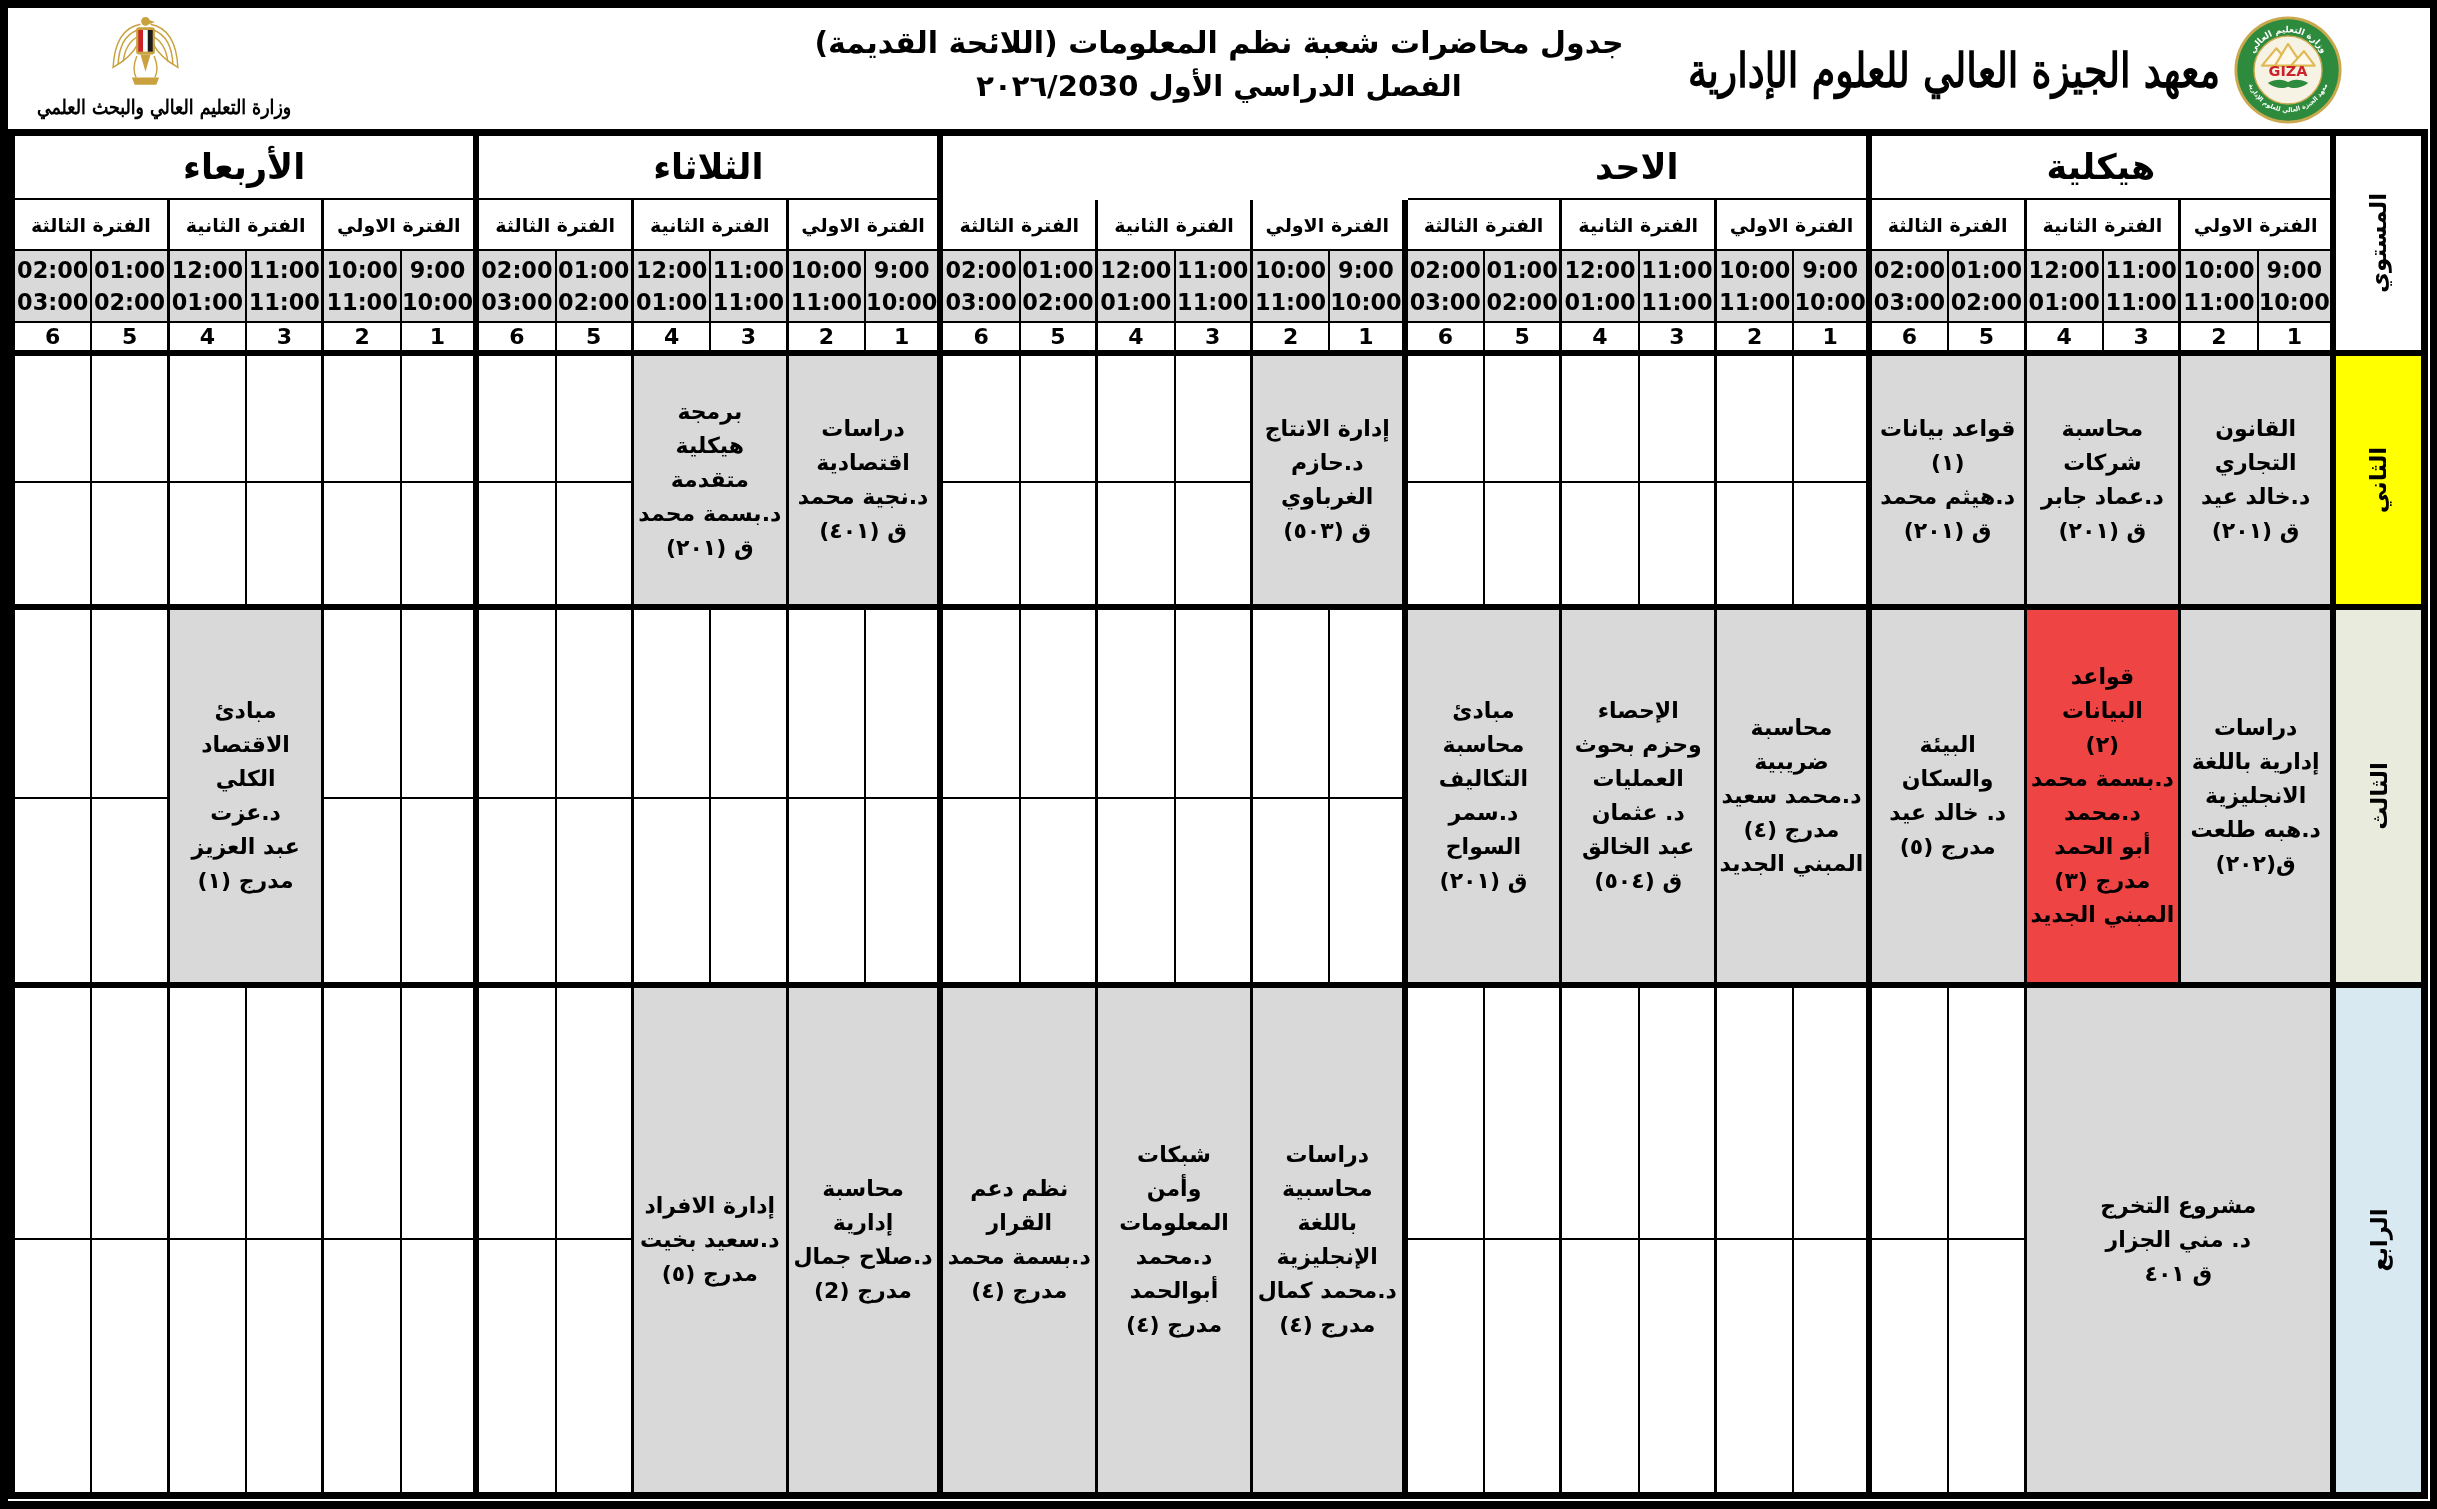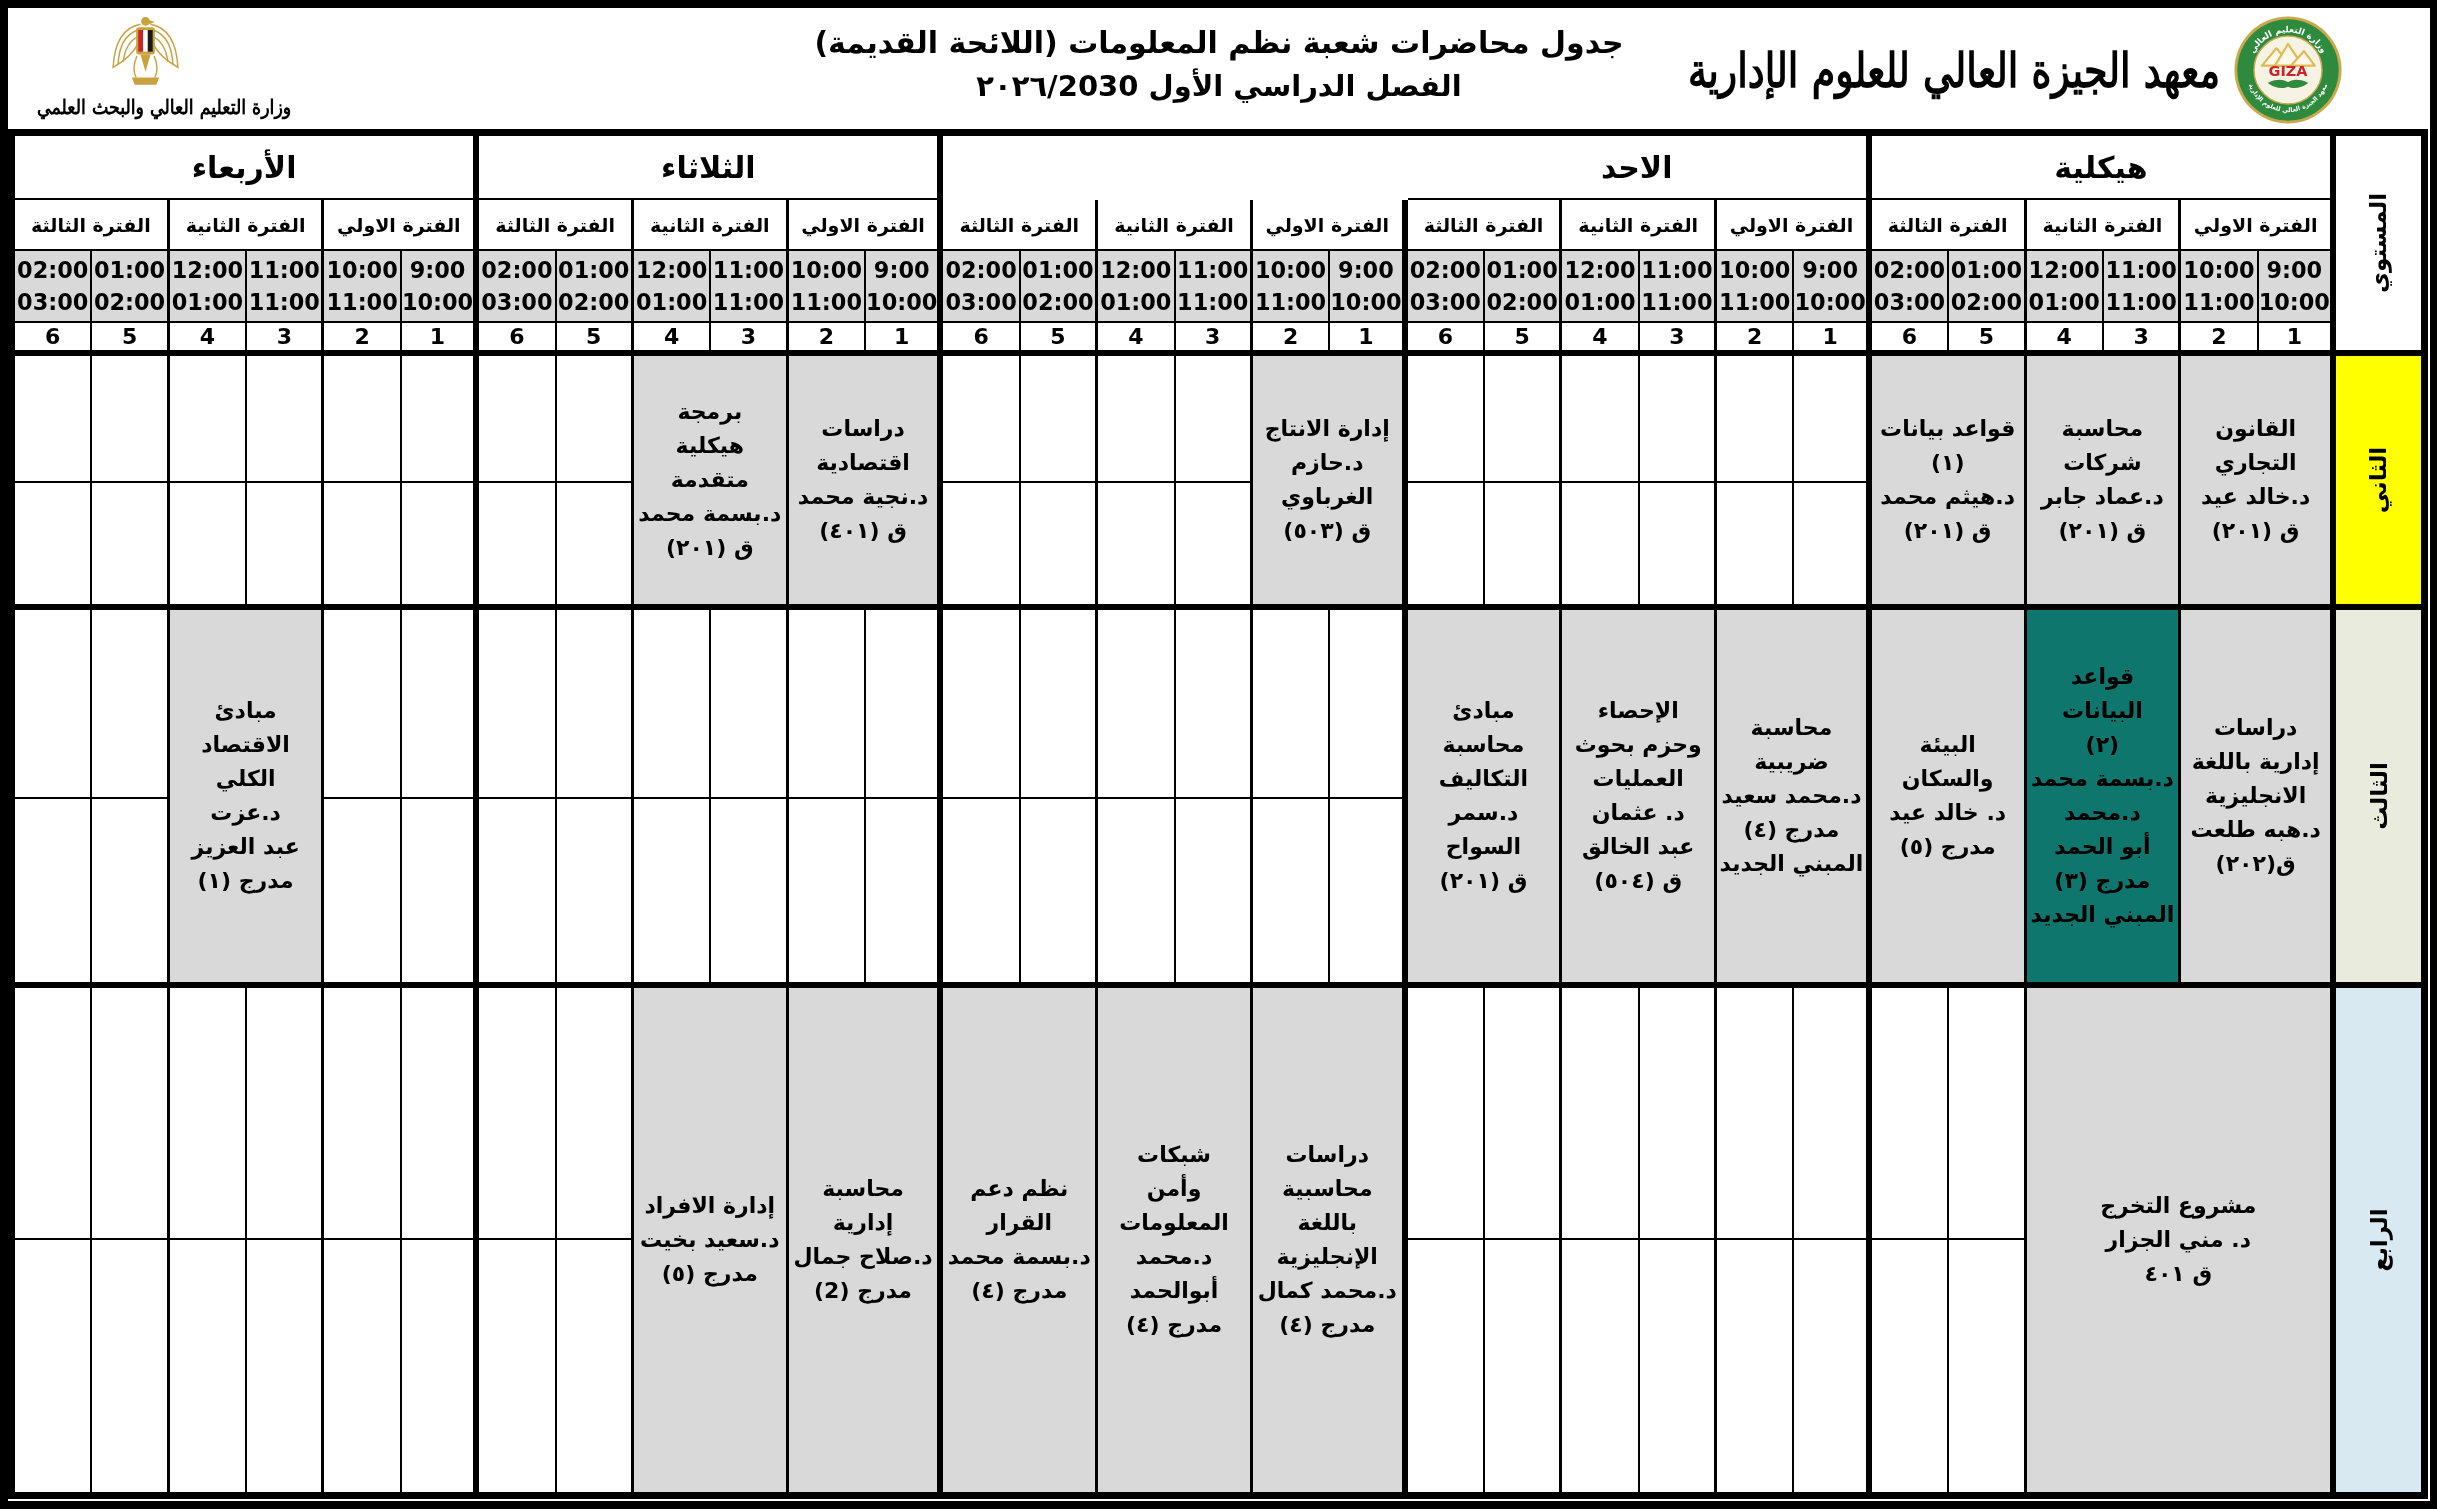--- a/index.html
+++ b/index.html
@@ -21,21 +21,21 @@
           transform:scaleY(1.25);letter-spacing:-1.4px;}
   
   #grid{
     display:grid;direction:ltr;box-sizing:border-box;
     width:2420px;height:1370px;border:7.2px solid #000;background:#fff;
     grid-template-columns:repeat(30,1fr) 85px;
     grid-template-rows:64px 51px 72px 33px 127px 127px 189px 189px 252px 252px;
   }
   .cell{box-sizing:border-box;display:flex;flex-direction:column;align-items:center;justify-content:center;
         text-align:center;direction:rtl;border-color:#000;border-style:solid;border-width:0;overflow:hidden;}
-  .day{font-size:30px;}
+  .day{font-size:35px;}
   .period{font-size:19px;}
   .time{font-size:22.4px;line-height:1.45;background:#d9d9d9;}
   .num{font-size:22px;}
   .course{font-size:22px;line-height:1.55;background:#d9d9d9;white-space:pre-line;}
   .vwrap{display:flex;align-items:center;justify-content:center;}
   .vtext{transform:rotate(-90deg);white-space:nowrap;font-size:23px;}
 </style>
 </head>
 <body>
 
@@ -109,21 +109,21 @@
 ق (٢٠١)</div>
       <div class="cell course" style="grid-area: 5 / 25 / span 2 / span 2; border-right-width: 3.6px; border-bottom-width: 6.5px; background: rgb(217, 217, 217);">قواعد بيانات
 (١)
 د.هيثم محمد
 ق (٢٠١)</div>
       <div class="cell course" style="grid-area: 7 / 29 / span 2 / span 2; border-right-width: 6.5px; border-bottom-width: 6.5px; background: rgb(217, 217, 217);">دراسات
 إدارية باللغة
 الانجليزية
 د.هبه طلعت
 ق(٢٠٢)</div>
-      <div class="cell course" style="grid-area: 7 / 27 / span 2 / span 2; border-right-width: 3.6px; border-bottom-width: 6.5px; background: #0f766e;">قواعد البيانات
+      <div class="cell course" style="grid-area: 7 / 27 / span 2 / span 2; border-right-width: 3.6px; border-bottom-width: 6.5px; background: #ef4444;">قواعد البيانات
 (٢)
 د.بسمة محمد
 د.محمد
 أبو الحمد
 مدرج (٣)
 المبني الجديد</div>
       <div class="cell course" style="grid-area: 7 / 25 / span 2 / span 2; border-right-width: 3.6px; border-bottom-width: 6.5px; background: rgb(217, 217, 217);">البيئة والسكان
 د. خالد عيد
 مدرج (٥)</div>
       <div class="cell course" style="grid-area: 9 / 27 / span 2 / span 4; border-right-width: 6.5px; border-bottom-width: 0px; background: rgb(217, 217, 217);">مشروع التخرج

